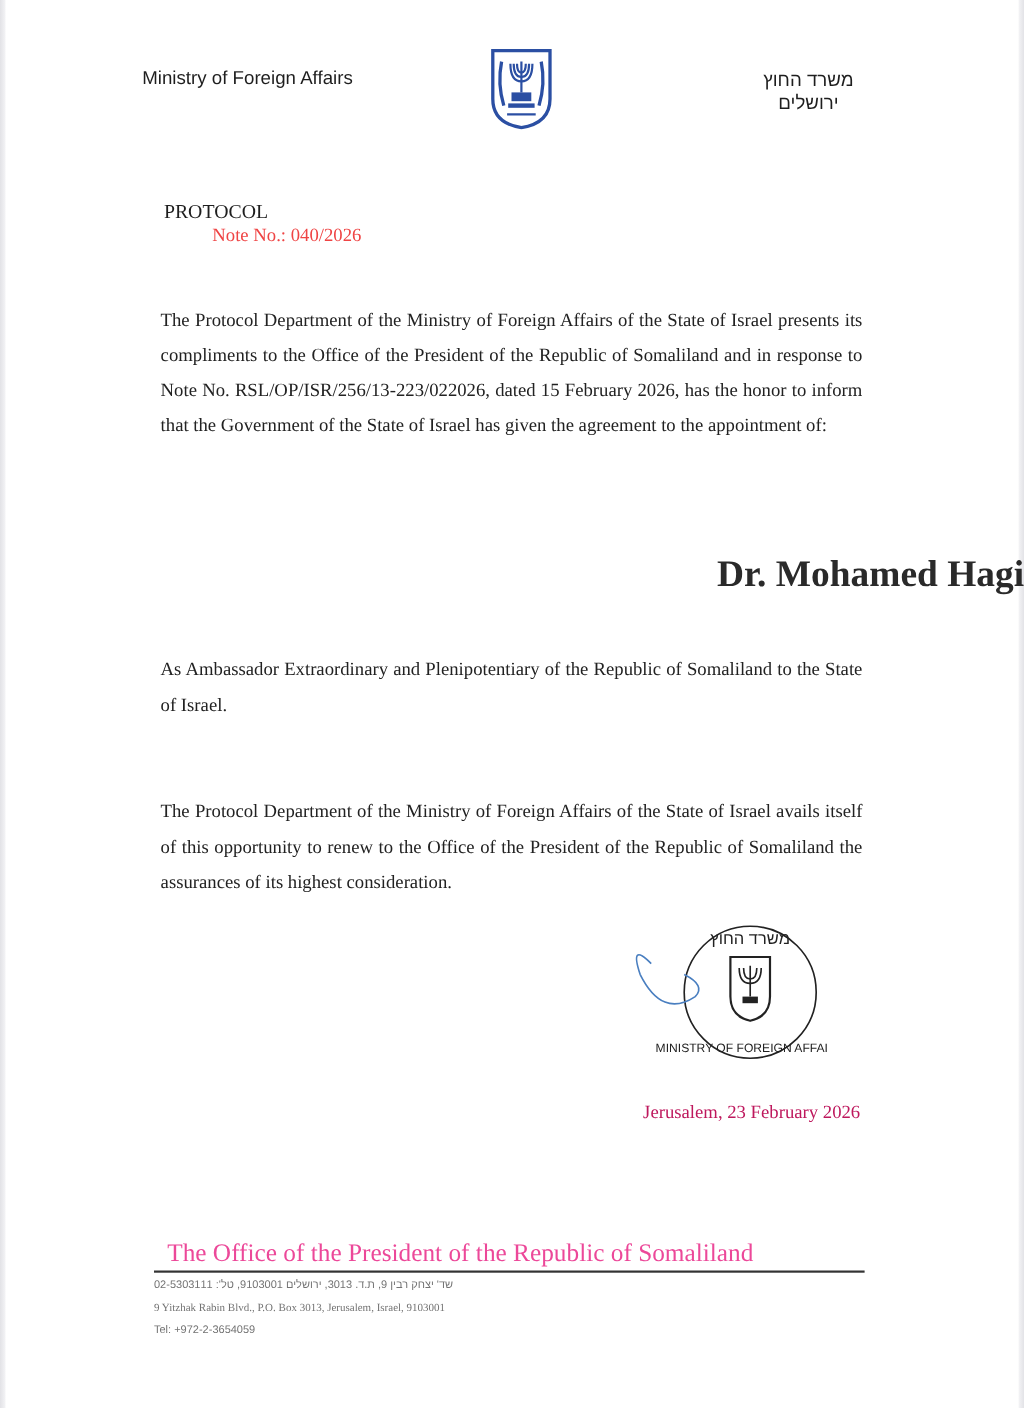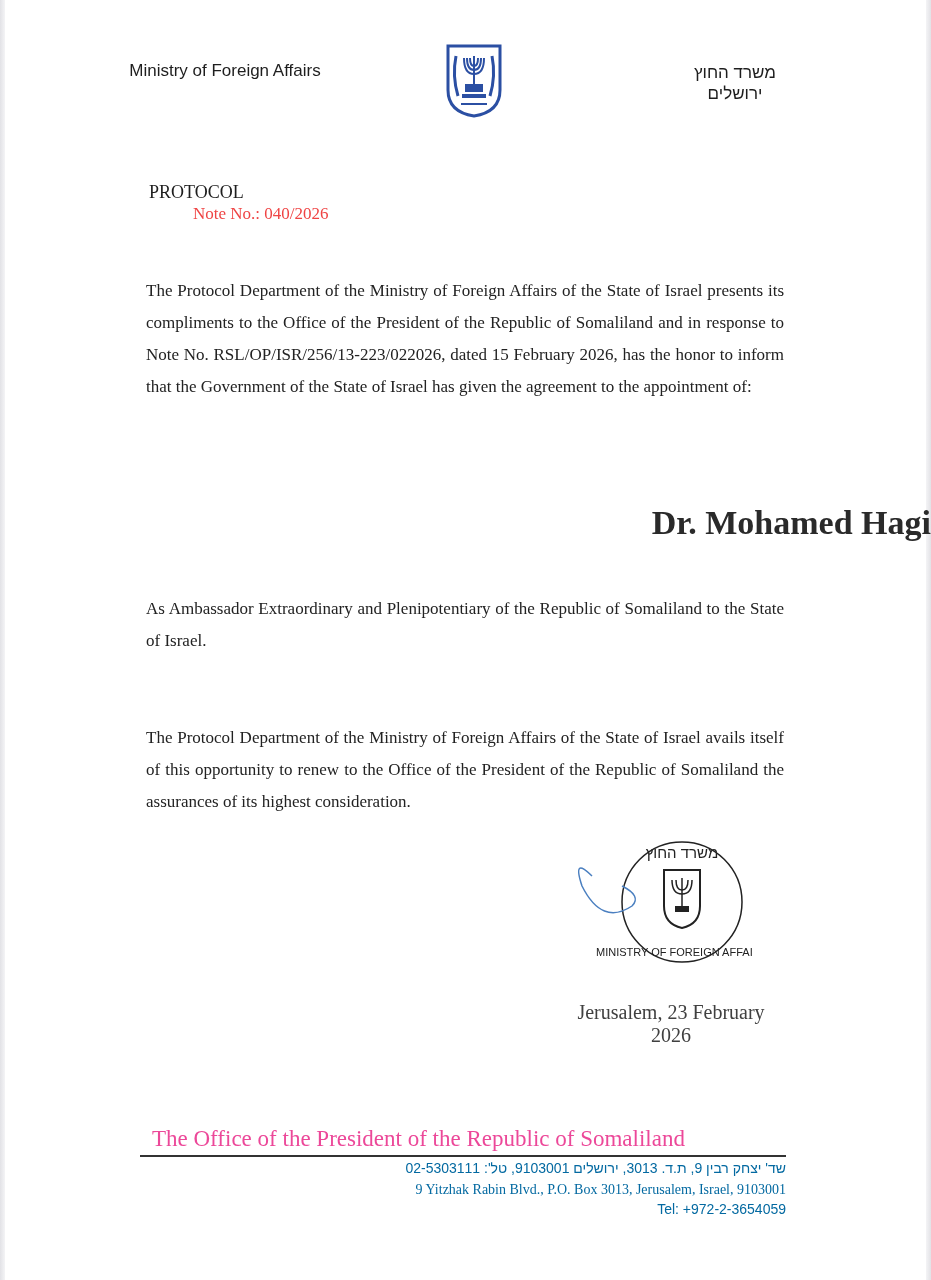--- a/index.html
+++ b/index.html
@@ -27,26 +27,26 @@
       text-align: justify; color: #222; }
     .p1 { top: 275px; }
     .p2 { top: 593px; }
     .p3 { top: 722px; }
 
     .name { position: absolute; left: 0; width: 931px; top: 504px; text-align: right;
       font-weight: bold; font-size: 34px; color: #2a2a2a; }
 
     .seal { position: absolute; left: 572px; top: 836px; width: 180px; height: 140px; }
 
-    .date { position: absolute; left: 560px; top: 1001px; width: 222px; text-align: center; font-size: 20px; color: #404040; }
+    .date { position: absolute; left: 560px; top: 1001px; width: 222px; text-align: right; font-size: 17px; color: #be185d; }
 
     .addressee { position: absolute; left: 152px; top: 1126px; font-size: 23px; color: #ec4899; }
     .rule { position: absolute; left: 140px; top: 1155px; width: 646px; height: 2px; background: #333; }
-    .footer { position: absolute; left: 140px; width: 646px; text-align: right;
-      font-family: "Liberation Sans", sans-serif; font-size: 14px; line-height: 21px; color: #0369a1; }
+    .footer { position: absolute; left: 140px; width: 646px; text-align: left;
+      font-family: "Liberation Sans", sans-serif; font-size: 10px; line-height: 21px; color: #737373; }
     .f1 { top: 1158px; direction: rtl; }
     .f2 { top: 1179px; font-family: Liberation Serif, serif; }
     .f3 { top: 1199px; }
   </style>
 </head>
 <body>
 
 <div class="edge-left"></div>
 <div class="edge-right"></div>
 

